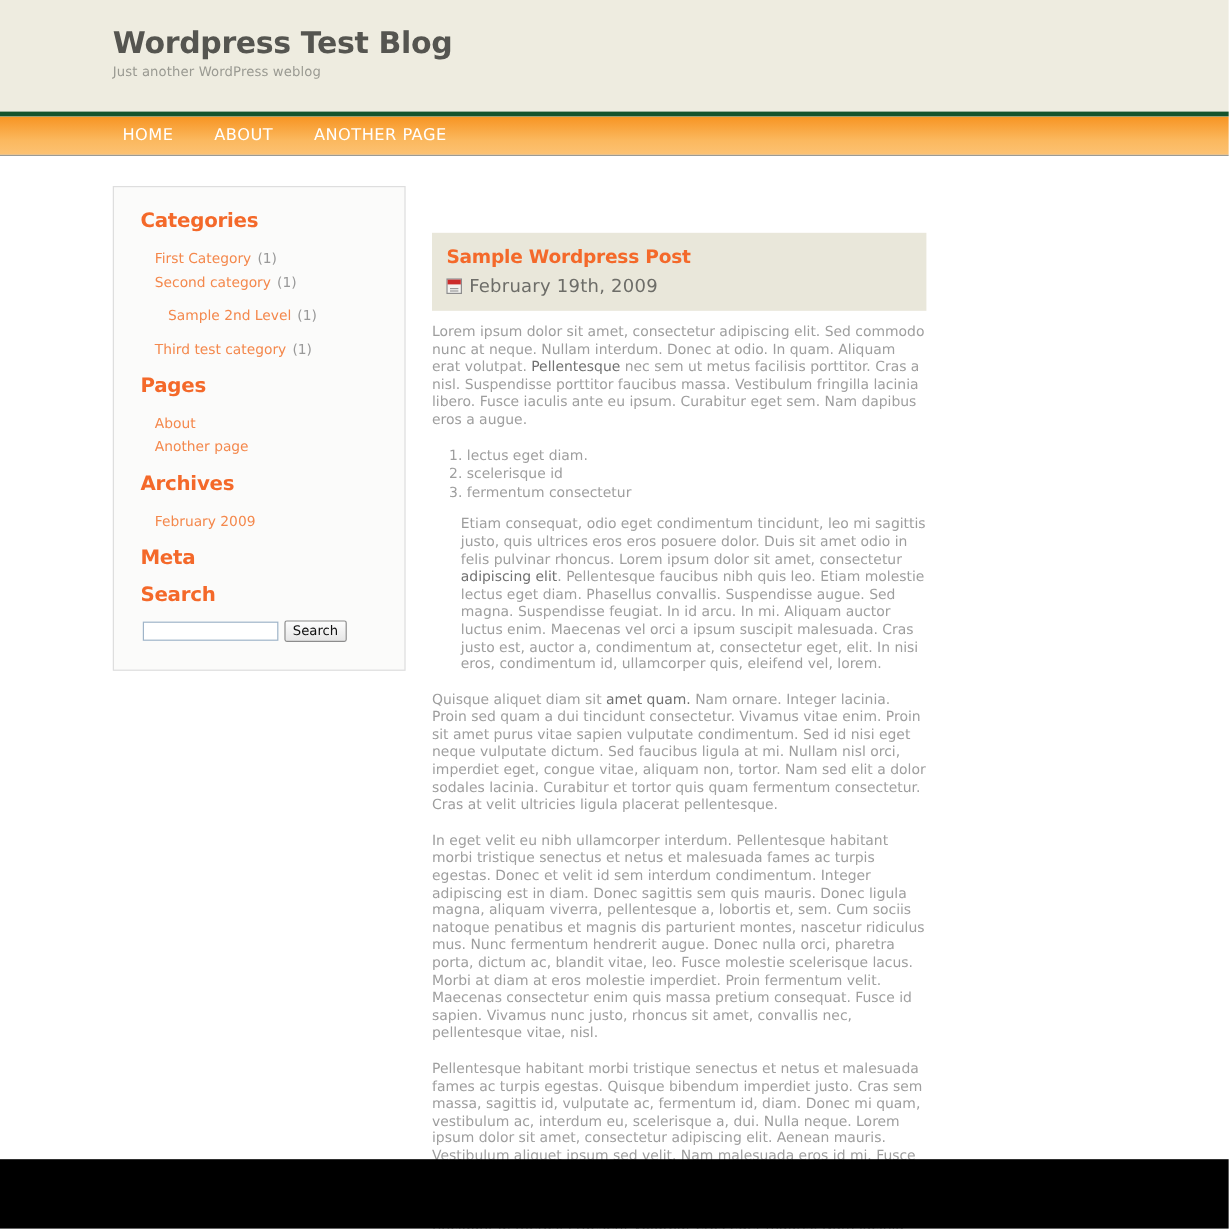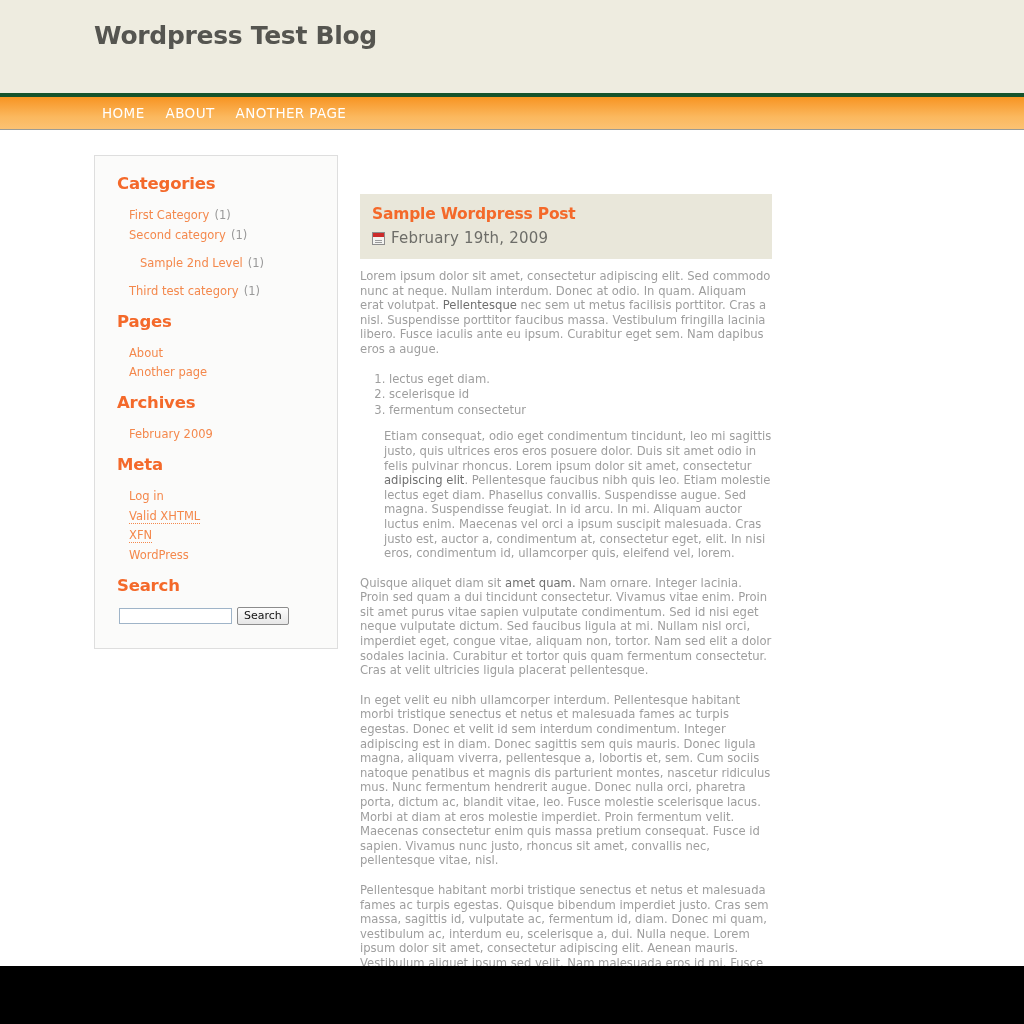--- a/index.html
+++ b/index.html
@@ -50,21 +50,21 @@
     background: linear-gradient(to bottom, #f79522 0%, #f89c30 14%, #fbb85e 62%, #fcc273 100%);
     border-bottom: 1px solid #9b9b95;
     box-sizing: border-box;
   }
   .nav-inner {
     width: 836px;
     margin: 0 auto;
     height: 100%;
     display: flex;
     align-items: center;
-    gap: 21px;
+    gap: 34px;
     padding-left: 8px;
     box-sizing: border-box;
   }
   .nav-item {
     color: #ffffff;
     font-size: 13.5px;
     letter-spacing: 0.4px;
     text-decoration: none;
     cursor: pointer;
     white-space: nowrap;
@@ -230,20 +230,21 @@
     height: 58px;
     background: #000000;
   }
 </style>
 </head>
 <body>
 
 <div class="site-header">
   <div class="header-inner">
     <div class="blog-title">Wordpress Test Blog</div>
+    <div class="blog-tagline">Just another WordPress weblog</div>
   </div>
 </div>
 
 <div class="nav-bar">
   <div class="nav-inner">
     <a class="nav-item">HOME</a>
     <a class="nav-item">ABOUT</a>
     <a class="nav-item">ANOTHER PAGE</a>
   </div>
 </div>
@@ -290,34 +291,20 @@
       <div class="widget-title">Archives</div>
       <ul class="widget-list">
         <li>
           <a class="wlink">February 2009</a>
         </li>
       </ul>
     </div>
 
     <div class="widget">
       <div class="widget-title">Meta</div>
-      <ul class="widget-list">
-        <li>
-          <a class="wlink">Log in</a>
-        </li>
-        <li>
-          <a class="wlink dotted">Valid XHTML</a>
-        </li>
-        <li>
-          <a class="wlink dotted">XFN</a>
-        </li>
-        <li>
-          <a class="wlink">WordPress</a>
-        </li>
-      </ul>
     </div>
 
     <div class="widget">
       <div class="widget-title">Search</div>
       <div class="search-row">
         <input class="search-input" type="text" placeholder="" style="">
         <button class="search-button">Search</button>
       </div>
     </div>
 

